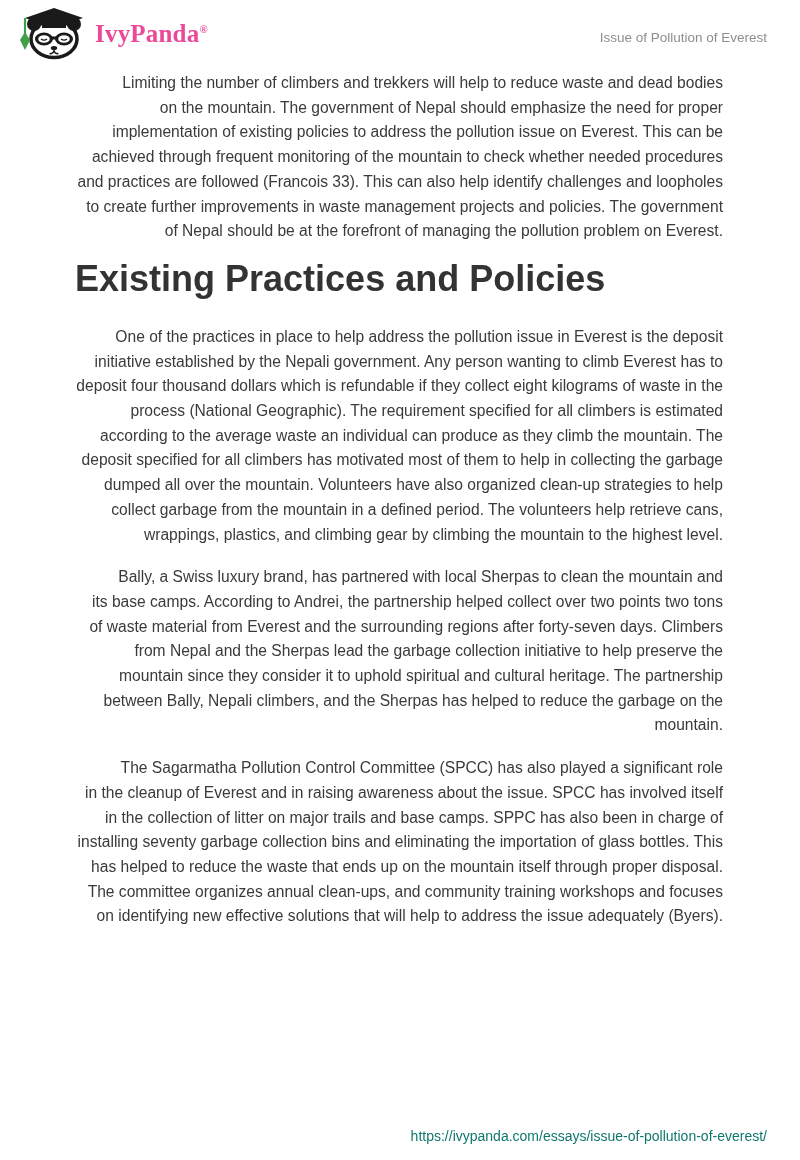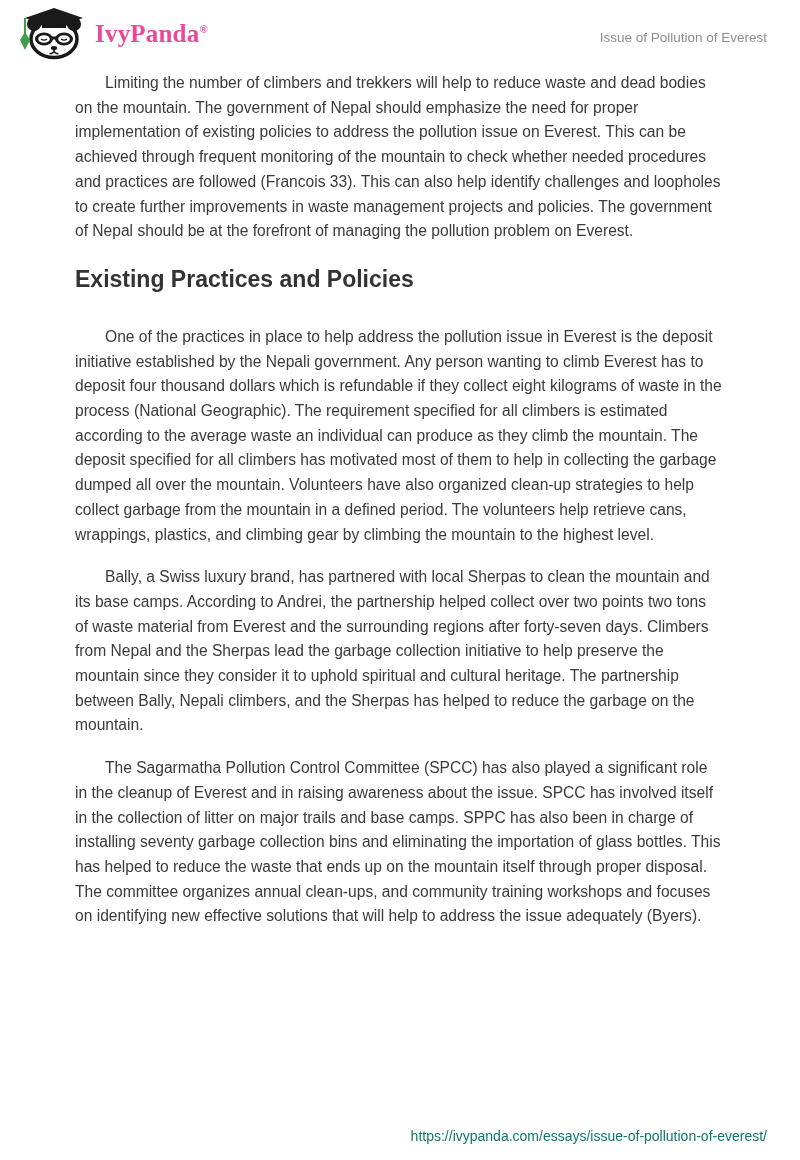--- a/index.html
+++ b/index.html
@@ -50,23 +50,24 @@
     left: 75px;
     width: 648px;
     color: #3a3a3a;
     font-size: 15.6px;
     line-height: 24.7px;
     text-align: left;
   }
   .content p {
     text-indent: 30px;
     margin-bottom: 18px;
+    text-align: right;
   }
   .content h1 {
-    font-size: 23px;
+    font-size: 36px;
     line-height: 32px;
     font-weight: bold;
     color: #333333;
     margin: 19px 0 30px 0;
   }
 
   
   .footer-url {
     position: absolute;
     right: 33px;

